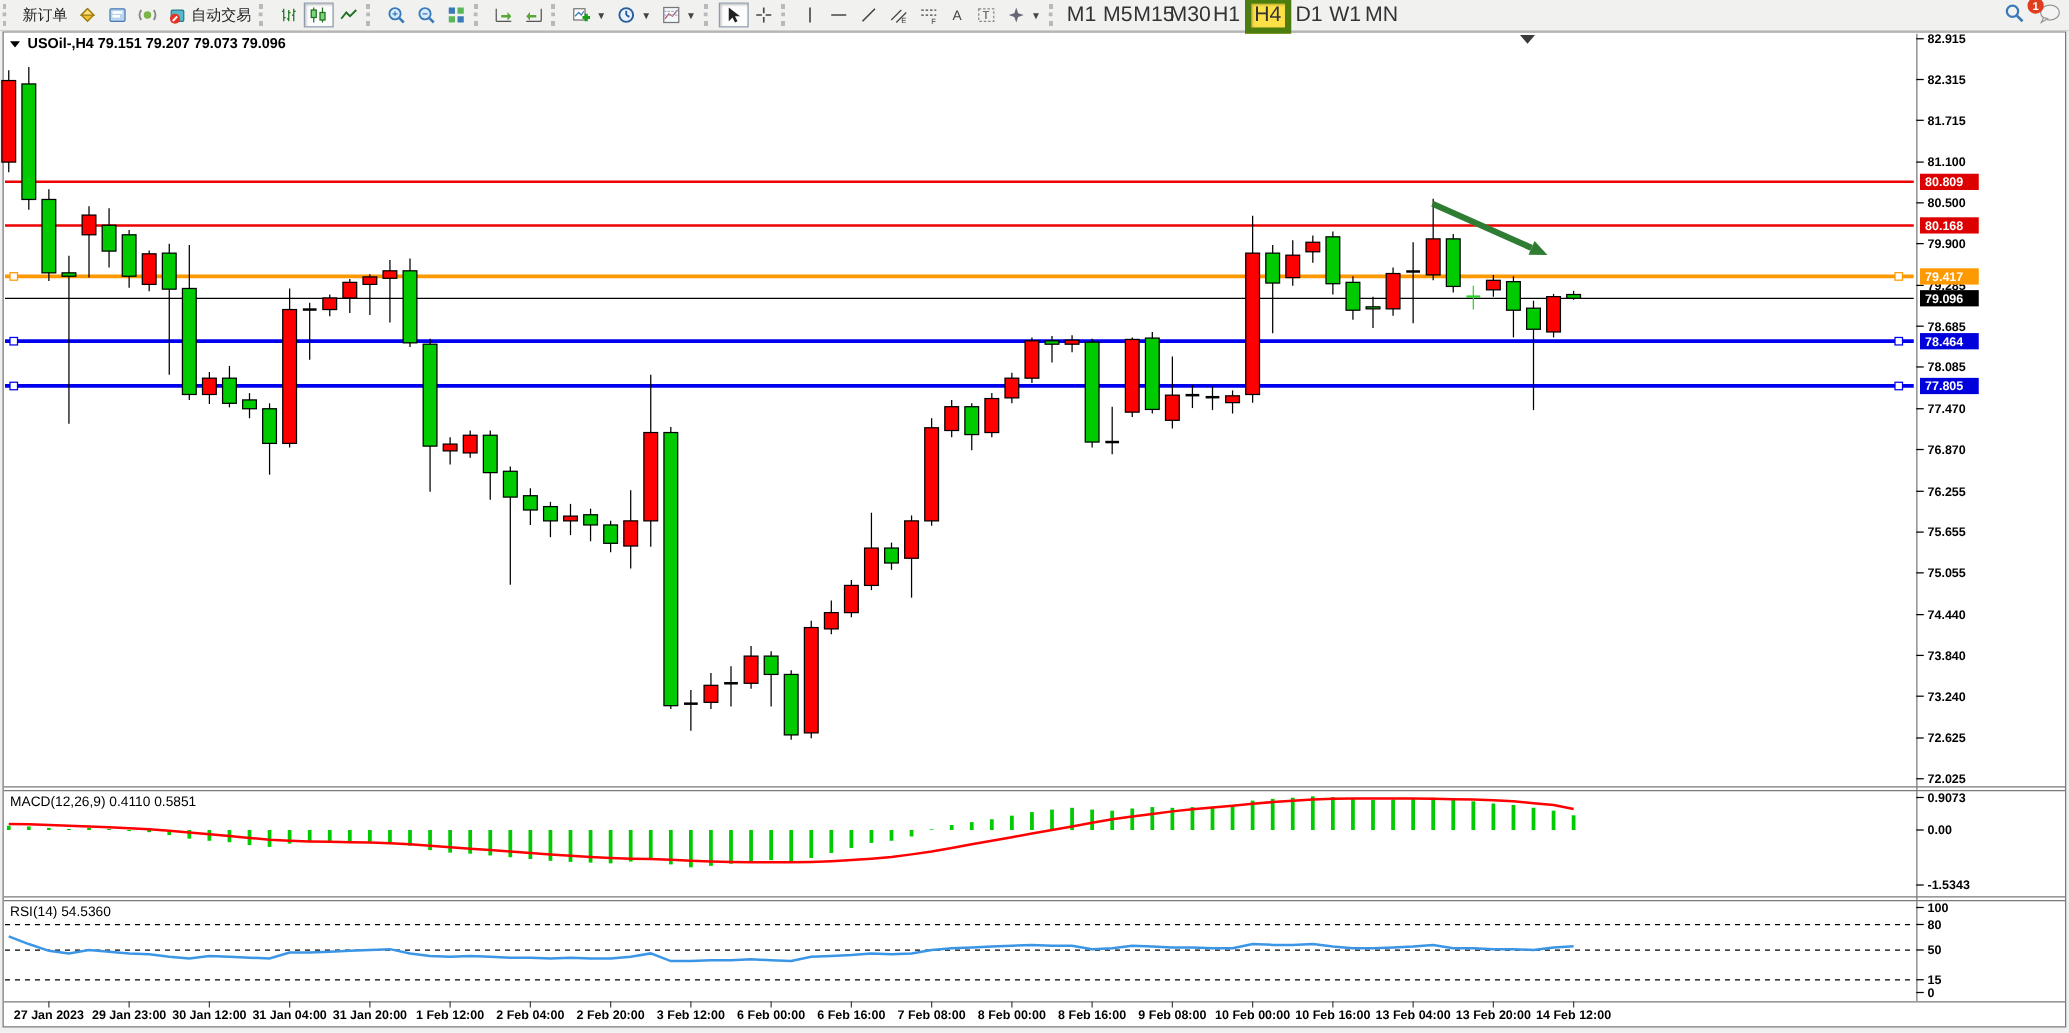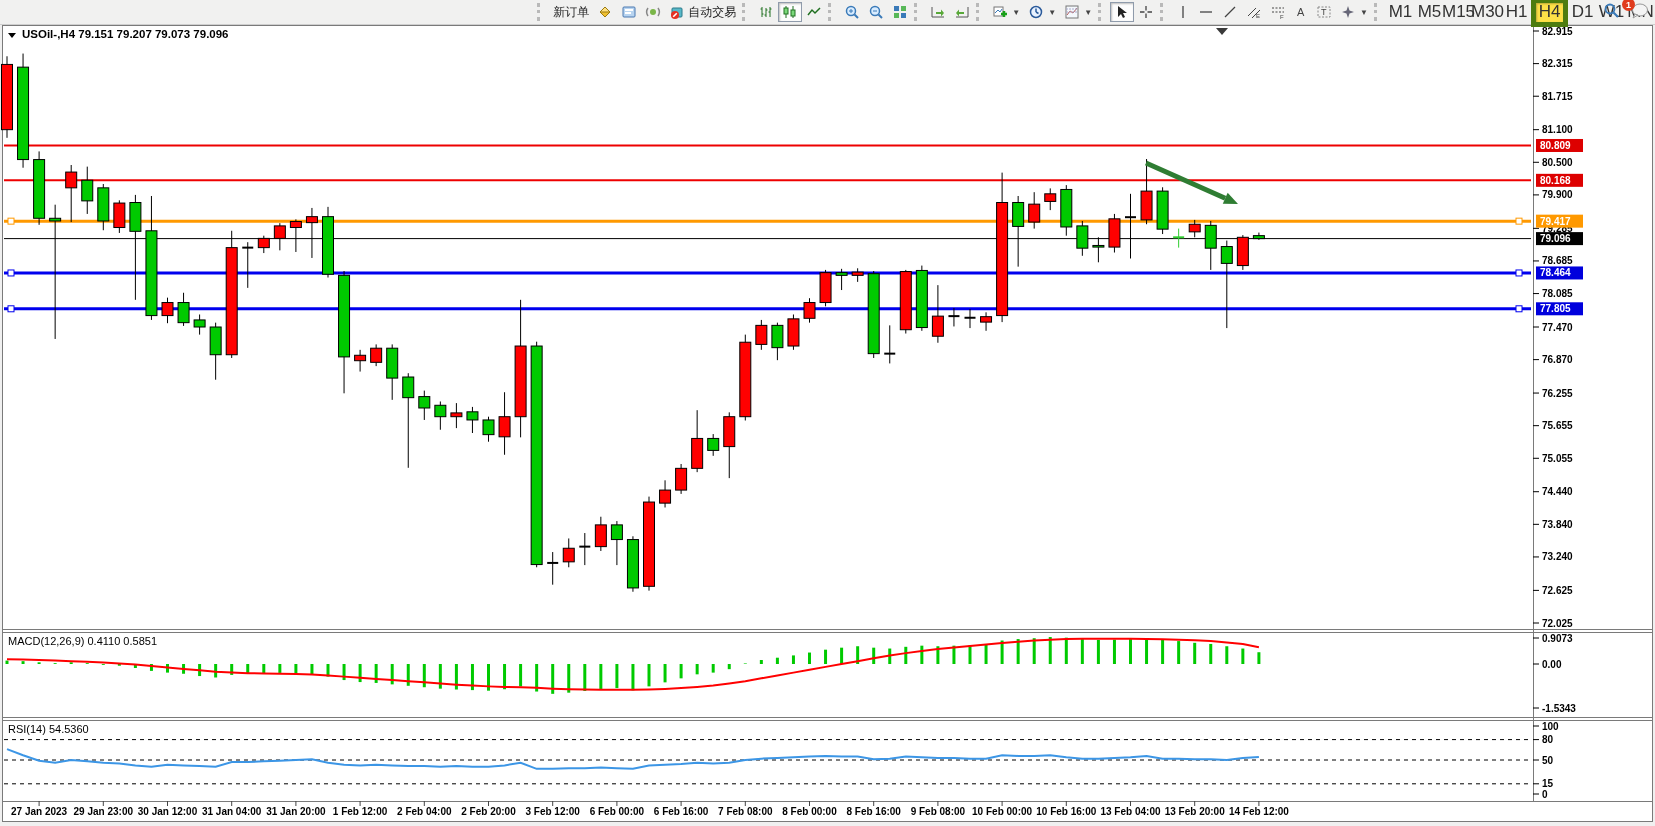--- a/index.html
+++ b/index.html
@@ -1,19 +1,19 @@
 <!DOCTYPE html>
 <html><head>
 <meta charset="utf-8">
 <style>
   html,body{margin:0;padding:0;width:1655px;height:826px;overflow:hidden;
     font-family:"Liberation Sans",sans-serif;background:#f0f0f0;}
   
   .toolbar{position:absolute;left:0;top:0;width:1655px;height:24px;background:#f1f1f0;
-    border-bottom:1px solid #cfcfcf;display:flex;align-items:center;font-size:12px;z-index:5;justify-content:flex-end;}
+    border-bottom:1px solid #cfcfcf;display:flex;align-items:center;font-size:12px;z-index:5;}
   .grip{width:7px;height:18px;margin:0 2px;border-left:3px dotted #b9b9b9;}
   .tbtn{height:20px;min-width:22px;display:flex;align-items:center;justify-content:center;
     gap:3px;padding:0 3px;border:1px solid transparent;background:transparent;color:#222;
     font-size:12px;font-family:"Liberation Sans",sans-serif;cursor:default;}
   .tbtn.pressed{border:1px solid #8f9bab;background:#fdfdfd;box-shadow:inset 1px 1px 2px rgba(0,0,0,.25);}
   .tbtn svg{display:block;}
   .caret{font-size:8px;color:#444;margin-left:1px;}
   .tf{width:27px;height:19px;display:flex;align-items:center;justify-content:center;
     font-size:17px;color:#333;border:1px solid transparent;}
   .tf.pressed{border:5px solid #4d7c0f;background:#fde047;box-shadow:inset 1px 1px 2px rgba(0,0,0,.25);}

